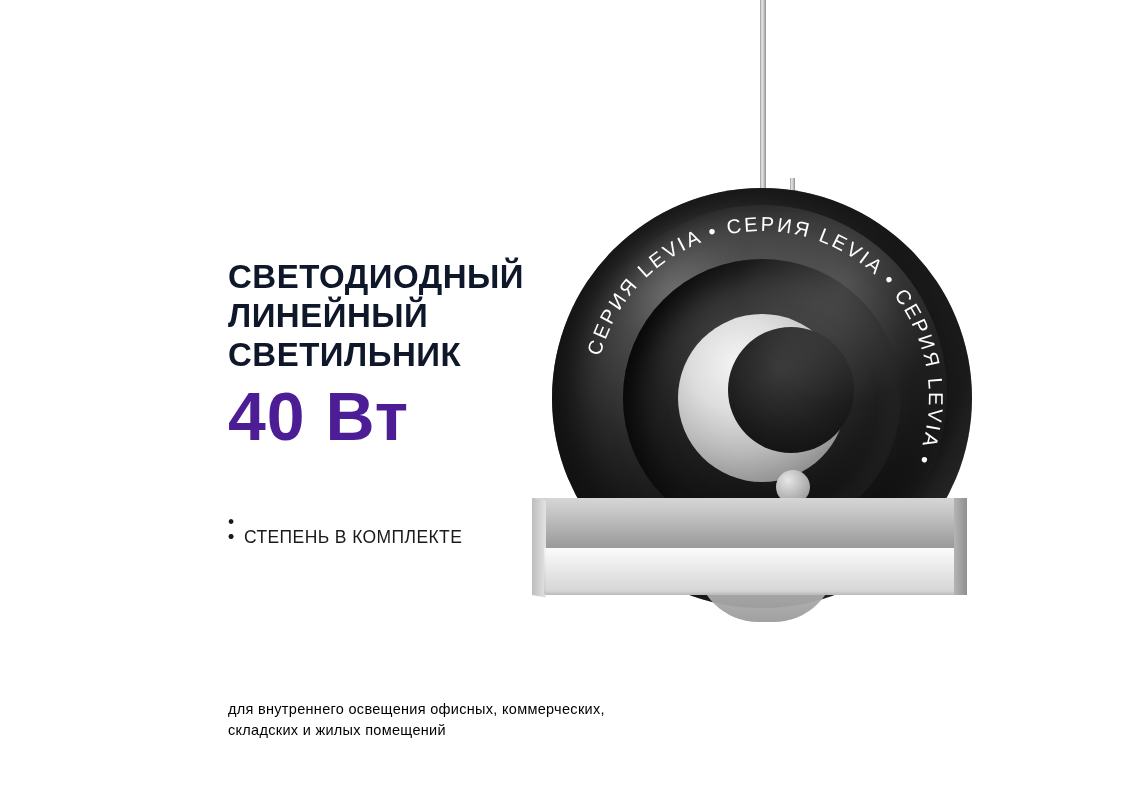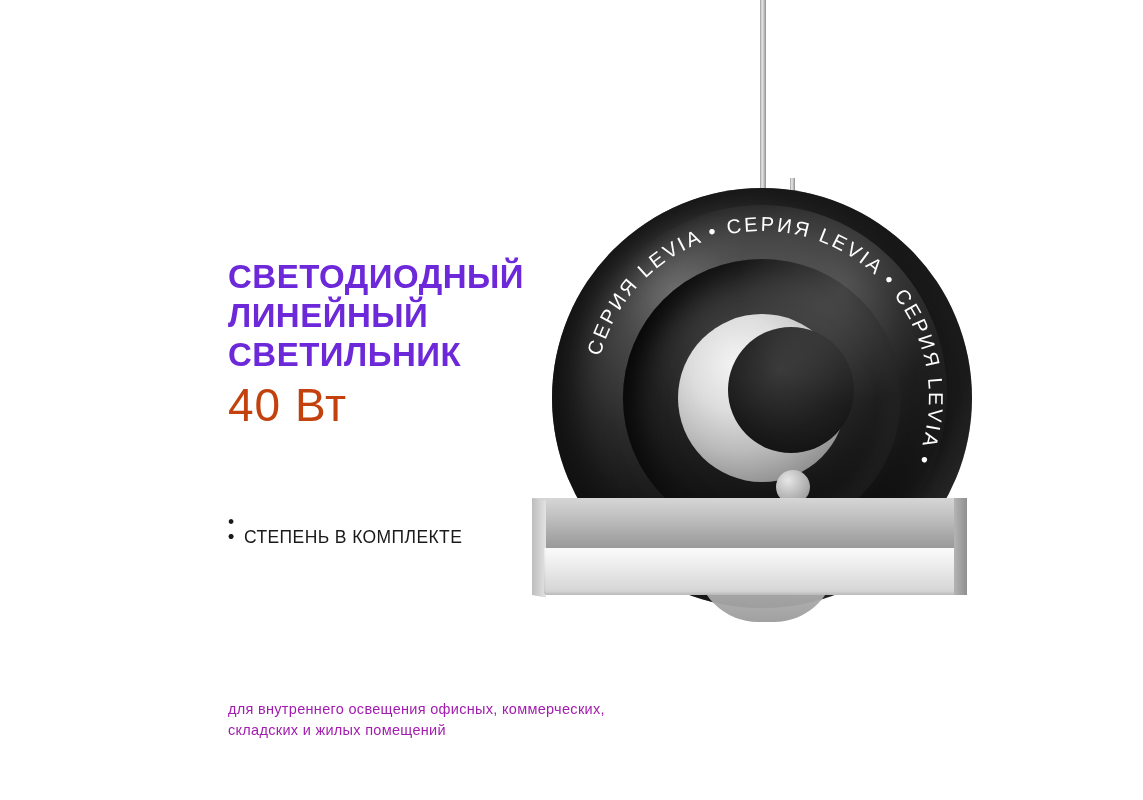--- a/index.html
+++ b/index.html
@@ -22,30 +22,30 @@
     left: 228px;
     top: 258px;
     width: 420px;
   }
 
   .headline {
     font-size: 33px;
     line-height: 1.18;
     font-weight: bold;
     letter-spacing: 0.5px;
-    color: #6d28d9;
+    color: #0f172a;
     margin: 0;
     white-space: pre-line;
   }
 
   .power {
-    font-size: 46px;
-    font-weight: normal;
+    font-size: 68px;
+    font-weight: bold;
     letter-spacing: 1px;
-    color: #c2410c;
+    color: #4c1d95;
     margin: 6px 0 0 0;
     line-height: 1.05;
   }
 
   .features {
     position: absolute;
     left: 228px;
     top: 512px;
     width: 430px;
     list-style: none;
@@ -68,21 +68,21 @@
     line-height: inherit;
   }
 
   .footnote {
     position: absolute;
     left: 228px;
     top: 699px;
     width: 540px;
     font-size: 14.5px;
     line-height: 1.45;
-    color: #a21caf;
+    color: #000000;
     letter-spacing: 0.3px;
     white-space: pre-line;
   }
 
   
   .product {
     position: absolute;
     left: 470px;
     top: 0;
     width: 673px;

